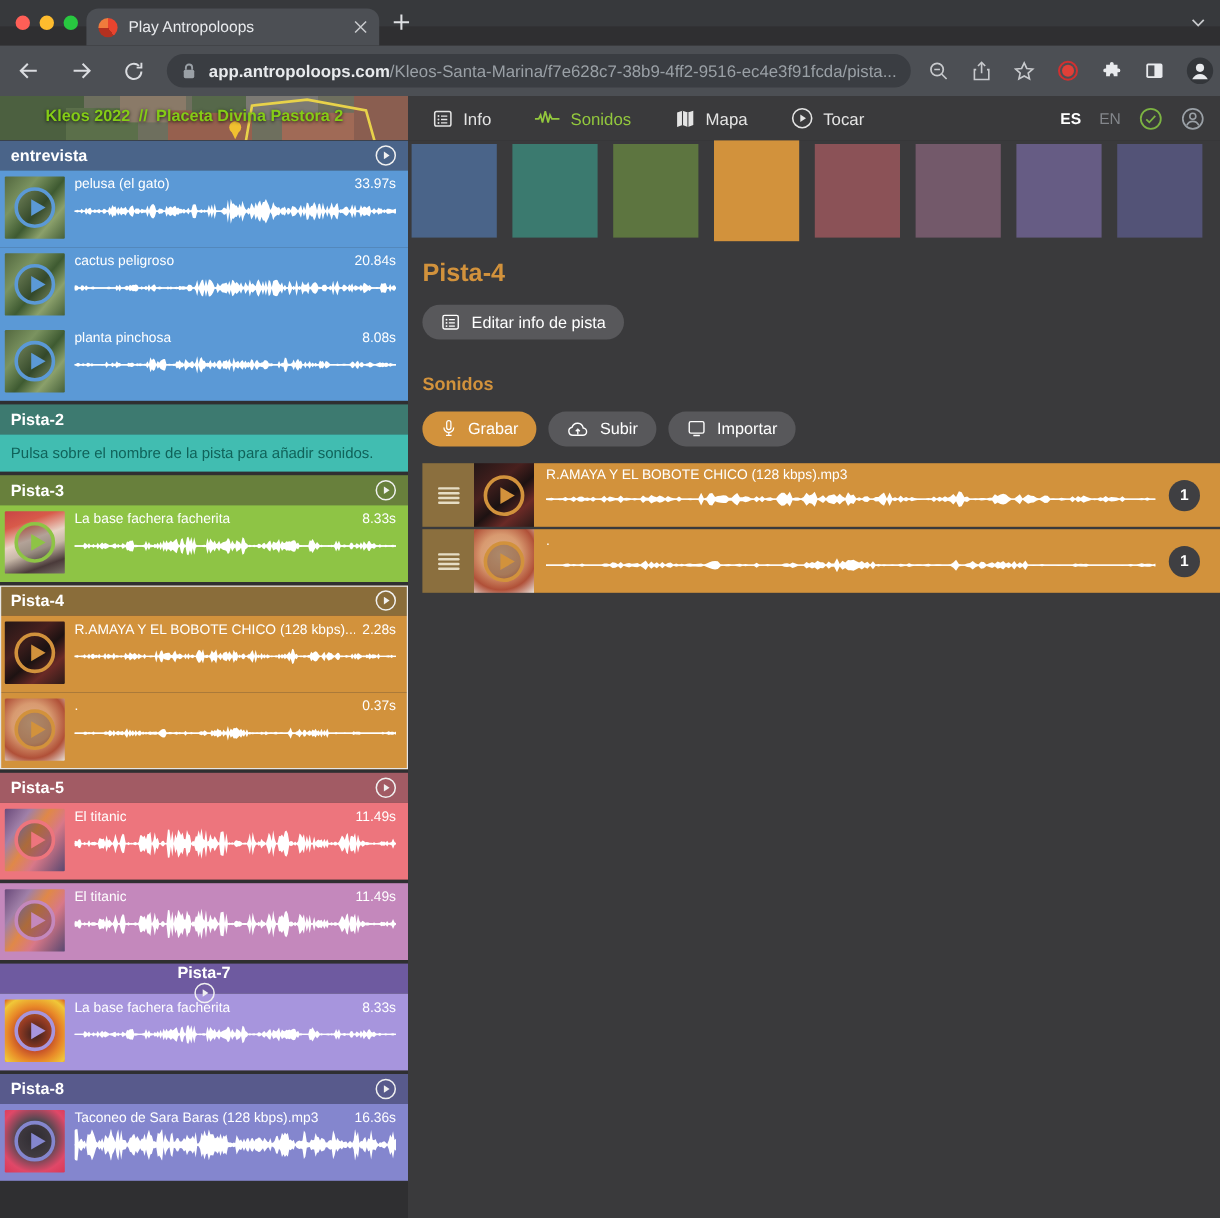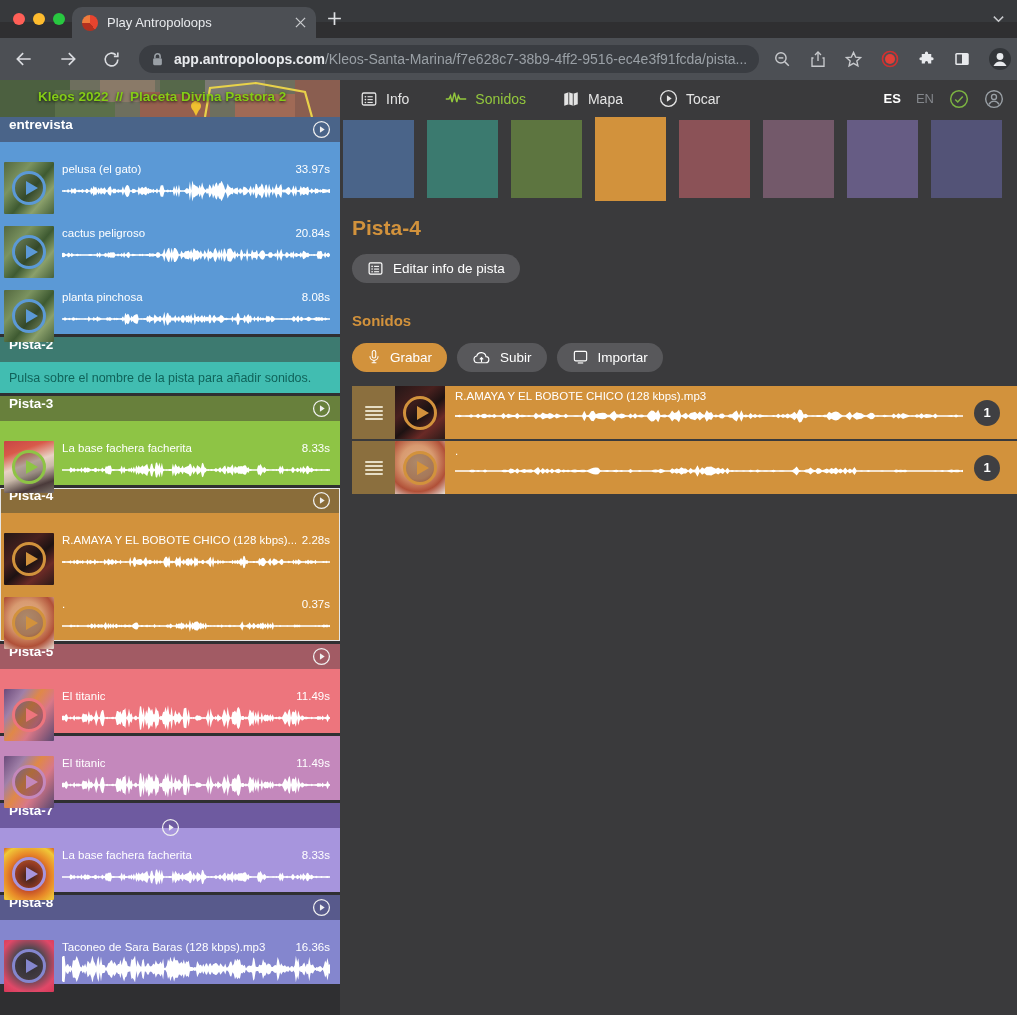--- a/index.html
+++ b/index.html
@@ -41,25 +41,25 @@
   .nav-item.active { color:#93c83d; }
   .appbar-right { margin-left:auto; display:flex; align-items:center; gap:15px; padding-right:13px; }
   .lang-es { color:#fff; font-size:13px; font-weight:bold; }
   .lang-en { color:#84878c; font-size:13px; }
 
   
   .sidebar { position:absolute; left:0; top:117px; width:340px; height:898px; background:#2f2f31;
     display:flex; flex-direction:column; gap:3px; overflow:hidden; }
   .side-sec { flex:none; }
   .side-sec.selected { outline:1px solid #e6e6e6; outline-offset:-1px; }
-  .sec-header { height:25px; display:flex; padding:0 9px; }
+  .sec-header { height:25px; display:flex; align-items:center; padding:0 9px; }
   .sec-title { color:#fff; font-size:13.5px; font-weight:bold; flex:1; }
   .sec-empty { height:31px; display:flex; align-items:center; padding:0 9px; }
   .sec-empty span { font-size:12.5px; color:#10635a; }
-  .clip { height:64px; display:flex; gap:8px; padding:20px 10px 0 4px; cursor:pointer; }
+  .clip { height:64px; display:flex; gap:8px; padding:5px 10px 0 4px; cursor:pointer; }
   .thumb { width:50px; height:52px; flex:none; position:relative; border-radius:1px; }
   .ov-play { position:absolute; left:50%; top:50%; width:34px; height:34px; margin:-17px 0 0 -17px;
     border:3px solid currentColor; border-radius:50%; background:rgba(20,20,20,.25); }
   .ov-play::after { content:""; position:absolute; left:11px; top:7px; border-left:12px solid currentColor;
     border-top:7px solid transparent; border-bottom:7px solid transparent; }
   .clip-main { flex:1; min-width:0; }
   .clip-top { display:flex; justify-content:space-between; gap:6px; margin-top:1px; }
   .clip-name { color:#fff; font-size:11.5px; white-space:nowrap; overflow:hidden; }
   .clip-dur { color:#fff; font-size:11.5px; flex:none; }
   .wave { height:26px; margin-top:3px; }

